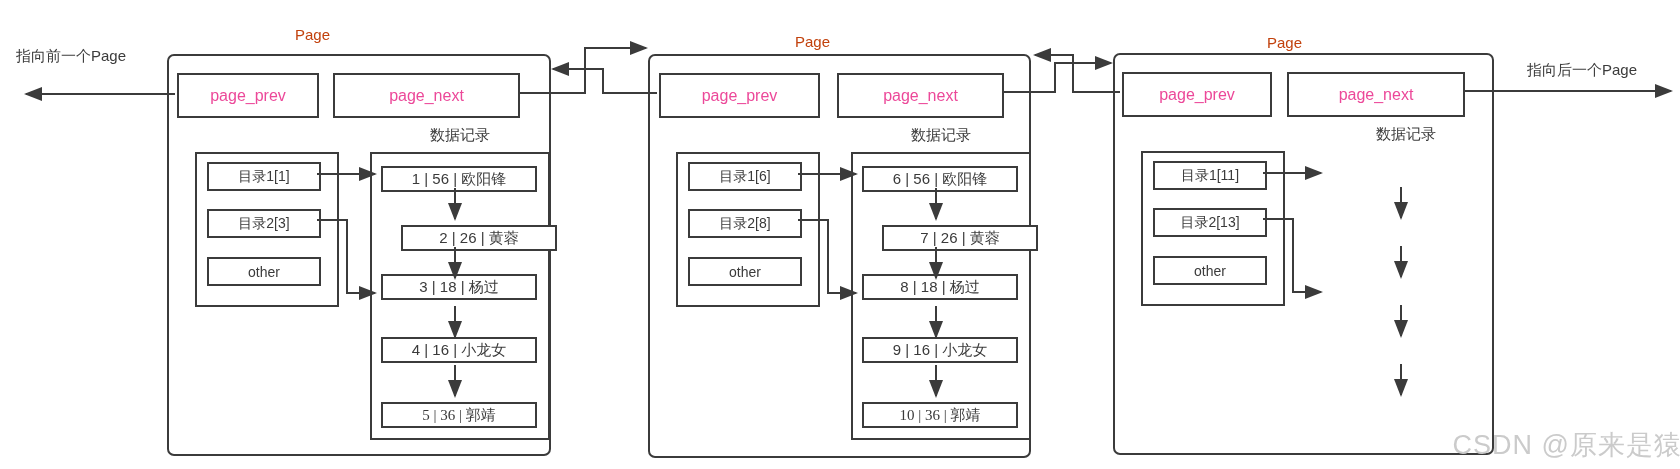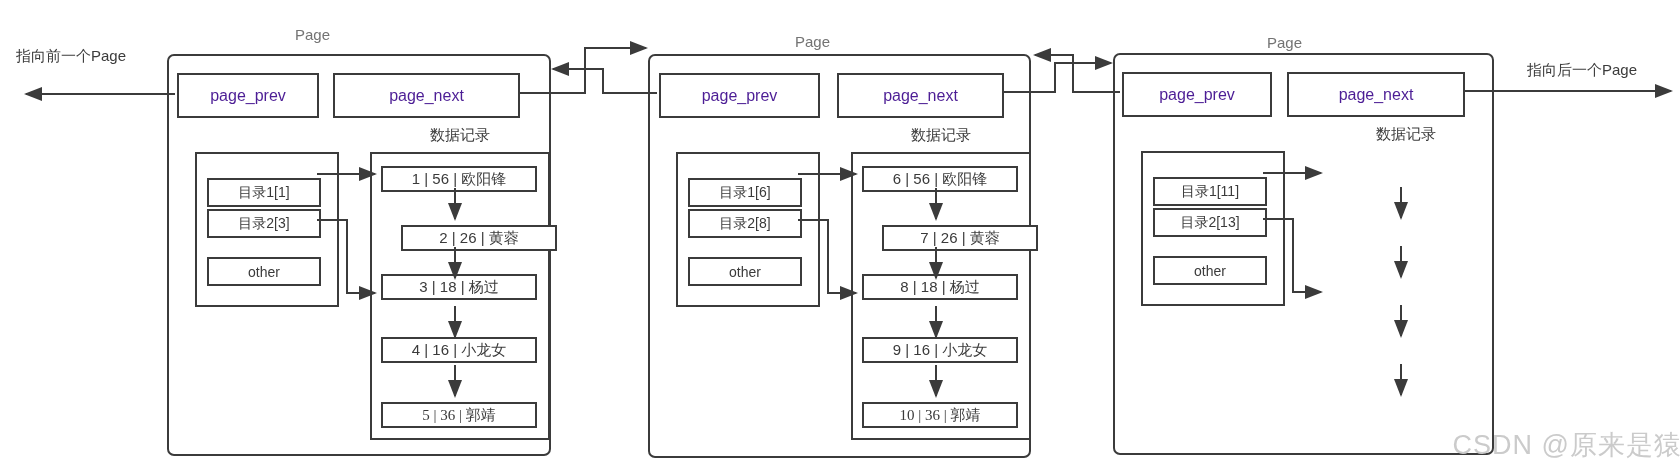--- a/index.html
+++ b/index.html
@@ -16,42 +16,42 @@
   .page {
     position: absolute;
     height: 402px;
     border: 2px solid #3b3b3b;
     border-radius: 7px;
     background: #ffffff;
   }
   .page-title {
     position: absolute;
     font-size: 15px;
-    color: #737373;
+    color: #c2410c;
     white-space: nowrap;
   }
   .box {
     position: absolute;
     border: 2px solid #3b3b3b;
     background: #ffffff;
     display: flex;
     align-items: center;
     justify-content: center;
     white-space: nowrap;
   }
-  .hdr { top: 17px; height: 45px; font-size: 16px; color: #4c1d95; }
+  .hdr { top: 17px; height: 45px; font-size: 16px; color: #ec4899; }
   .dir-container {
     position: absolute;
     left: 26px; top: 96px;
     width: 144px; height: 155px;
     border: 2px solid #3b3b3b;
     background: #ffffff;
   }
   .dir-item { left: 10px; width: 114px; height: 29px; font-size: 14px; color: #3a3a3a; }
-  .d1 { top: 24px; } .d2 { top: 55px; } .d3 { top: 103px; }
+  .d1 { top: 8px; } .d2 { top: 55px; } .d3 { top: 103px; }
   .records-title {
     position: absolute;
     left: 201px; top: 70px; width: 180px;
     text-align: center;
     font-size: 15px;
     color: #3a3a3a;
   }
   .records-container {
     position: absolute;
     left: 201px; top: 96px;

